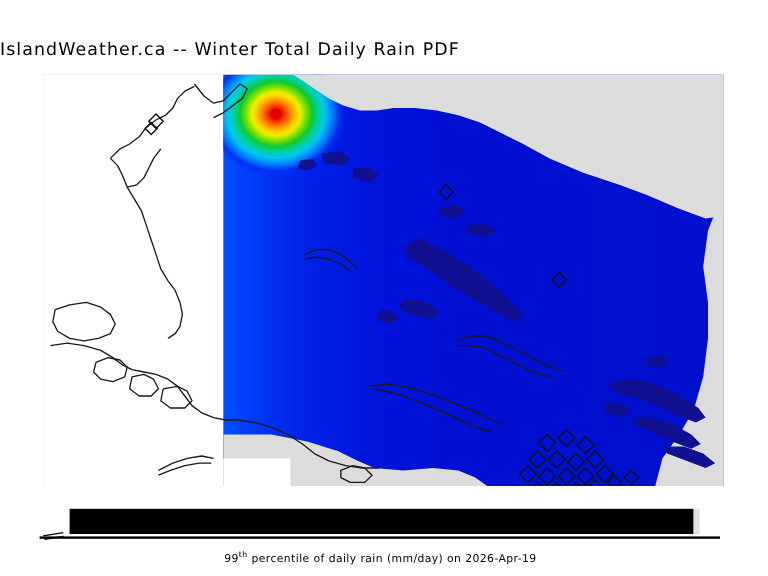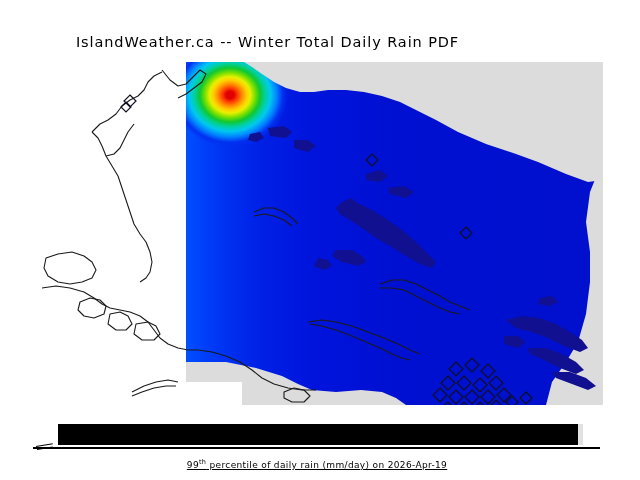--- a/index.html
+++ b/index.html
@@ -14,21 +14,20 @@
     overflow: hidden;
     font-family: "DejaVu Sans", sans-serif;
   }
 
   
   #plot-title {
     position: absolute;
     left: 0;
     top: 34px;
     width: 535px;
-    text-align: center;
     font-family: "DejaVu Sans", sans-serif;
     font-size: 14.5px;
     letter-spacing: 0.9px;
     color: #000000;
     white-space: pre;
   }
 
   
   #map-panel {
     position: absolute;
@@ -143,21 +142,20 @@
     position: absolute;
     left: 0;
     top: 458px;
     width: 634px;
     text-align: center;
     font-family: "DejaVu Sans", sans-serif;
     font-size: 9px;
     letter-spacing: 0.35px;
     color: #000000;
     white-space: pre;
-    text-decoration: underline;
   }
   #caption sup {
     font-size: 6.5px;
     vertical-align: super;
   }
 </style>
 </head>
 <body>
 
 <div id="plot-title">IslandWeather.ca -- Winter Total Daily Rain PDF</div>

